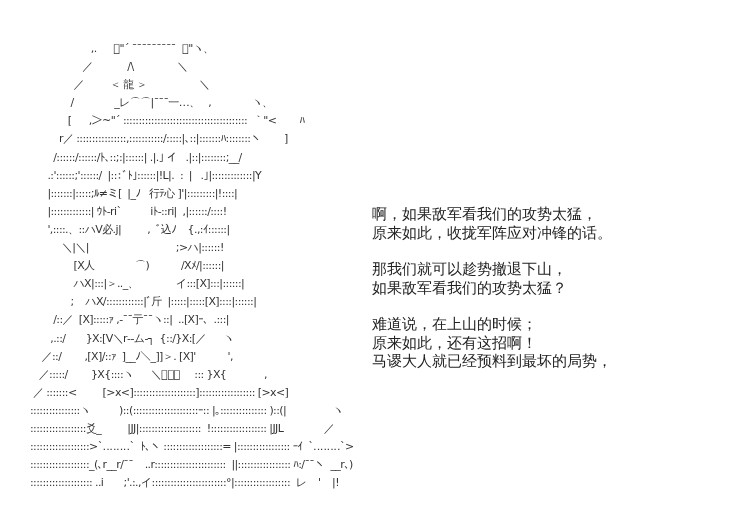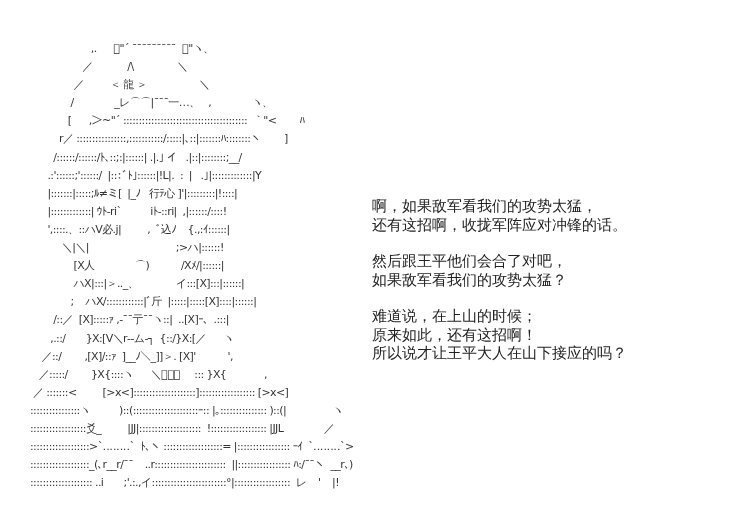--- a/index.html
+++ b/index.html
@@ -6,39 +6,39 @@
     body { width:741px; height:514px; position:relative; overflow:hidden; }
     #art {
       position:absolute; left:30px; top:40px;
       font-family:"DejaVu Sans", sans-serif;
       font-size:11px; line-height:18.1px;
       color:#333333; white-space:pre; margin:0;
       letter-spacing:-0.6px;
     }
     .art-line { display:block; height:18.1px; }
     #dialogue {
-      position:absolute; left:372px; top:197px;
+      position:absolute; left:372px; top:205px;
       font-family:"DejaVu Sans", sans-serif;
       font-size:15px; color:#222222;
     }
     .block { margin-bottom:18px; }
     .dl { display:block; height:18.5px; line-height:18.5px; white-space:nowrap; }
   </style>
 </head>
 <body>
 
 <pre id="art"><span class="art-line">                     ,.　  ﾞ"´ ¯¯¯¯¯¯¯¯¯  ﾞ"ヽ、</span><span class="art-line">                  ／            /\               ＼</span><span class="art-line">               ／         ＜ 龍 ＞                  ＼</span><span class="art-line">              /              _レ⌒⌒|¯¯¯一…、   ,              ヽ、</span><span class="art-line">             [      ,＞~"´ ::::::::::::::::::::::::::::::::::::::::  ｀"&lt;        ﾊ</span><span class="art-line">          r／ ::::::::::::::::,:::::::::::/:::::|､::|:::::::ﾊ::::::::ヽ        ]</span><span class="art-line">        /::::::/::::::/ﾄ､::;:|::::::| .|.｣ イ   .|::|::::::::;__/</span><span class="art-line">      .:'::::::;'::::::/  |:::ﾞﾄ｣::::::|!L|.  :  |   .｣|:::::::::::::|Y</span><span class="art-line">      |:::::::|:::::;ﾙ≠ミ[  |_ﾉ   行ﾃ心 ]'|:::::::::|!::::|</span><span class="art-line">      |:::::::::::::| ｳﾄ-ri`          iﾄ-::ri|  ,|::::::/::::!</span><span class="art-line">      ',::::.、::ハV必.j|         ,  ﾞ込ﾉ    {.,:ｲ::::::|</span><span class="art-line">           ＼|＼|                              ;&gt;ハ|::::::!</span><span class="art-line">               [X人              ⌒)           /Xﾒ/|::::::|</span><span class="art-line">               ハX|:::|＞.._、             イ:::[X]:::|::::::|</span><span class="art-line">              ;    ハX/::::::::::::|ﾞ斤  |:::::|:::::[X]::::|::::::|</span><span class="art-line">        /::／  [X]:::::ｧ ,‐¯¯亍¯¯ヽ::|  ..[X]ｰ、.:::|</span><span class="art-line">       ,.::/       }X:[V＼r‐-ム-┐  {::/}X:[／      ヽ</span><span class="art-line">    ／::/        ,[X]/::ｧ  ]__ﾉ＼_]]＞. [X]'           ',</span><span class="art-line">   ／:::::/        }X{::::ヽ      ＼ハﾞﾉ     ::: }X{             ,</span><span class="art-line"> ／ :::::::&lt;         [&gt;x&lt;]::::::::::::::::::::]:::::::::::::::::: [&gt;x&lt;]</span><span class="art-line">::::::::::::::::ヽ          )::(:::::::::::::::::::::ｰ:: |｡::::::::::::::: )::(|                ヽ</span><span class="art-line">::::::::::::::::::爻_         |JJ|::::::::::::::::::::  !:::::::::::::::::: |JJL              ／</span><span class="art-line">:::::::::::::::::::&gt;`‥‥‥‥`  ﾄ､ヽ :::::::::::::::::::= |::::::::::::::::: ｰｲ  `‥‥‥‥`&gt;</span><span class="art-line">:::::::::::::::::::_(､r__r/¯¯    ..r:::::::::::::::::::::::  ||::::::::::::::::: ﾊ:/¯¯ヽ  __r､)</span><span class="art-line">:::::::::::::::::::: ..i       ;'.:.,イ::::::::::::::::::::::::°|::::::::::::::::::  レ    '    |!</span></pre>
 
 <div id="dialogue">
   <div class="block">
     <span class="dl">啊，如果敌军看我们的攻势太猛，</span>
-    <span class="dl">还有这招啊，收拢军阵应对冲锋的话。</span>
+    <span class="dl">原来如此，收拢军阵应对冲锋的话。</span>
   </div>
   <div class="block">
-    <span class="dl">然后跟王平他们会合了对吧，</span>
+    <span class="dl">那我们就可以趁势撤退下山，</span>
     <span class="dl">如果敌军看我们的攻势太猛？</span>
   </div>
   <div class="block">
     <span class="dl">难道说，在上山的时候；</span>
     <span class="dl">原来如此，还有这招啊！</span>
-    <span class="dl">所以说才让王平大人在山下接应的吗？</span>
+    <span class="dl">马谡大人就已经预料到最坏的局势，</span>
   </div>
 </div>
 
 </body></html>

